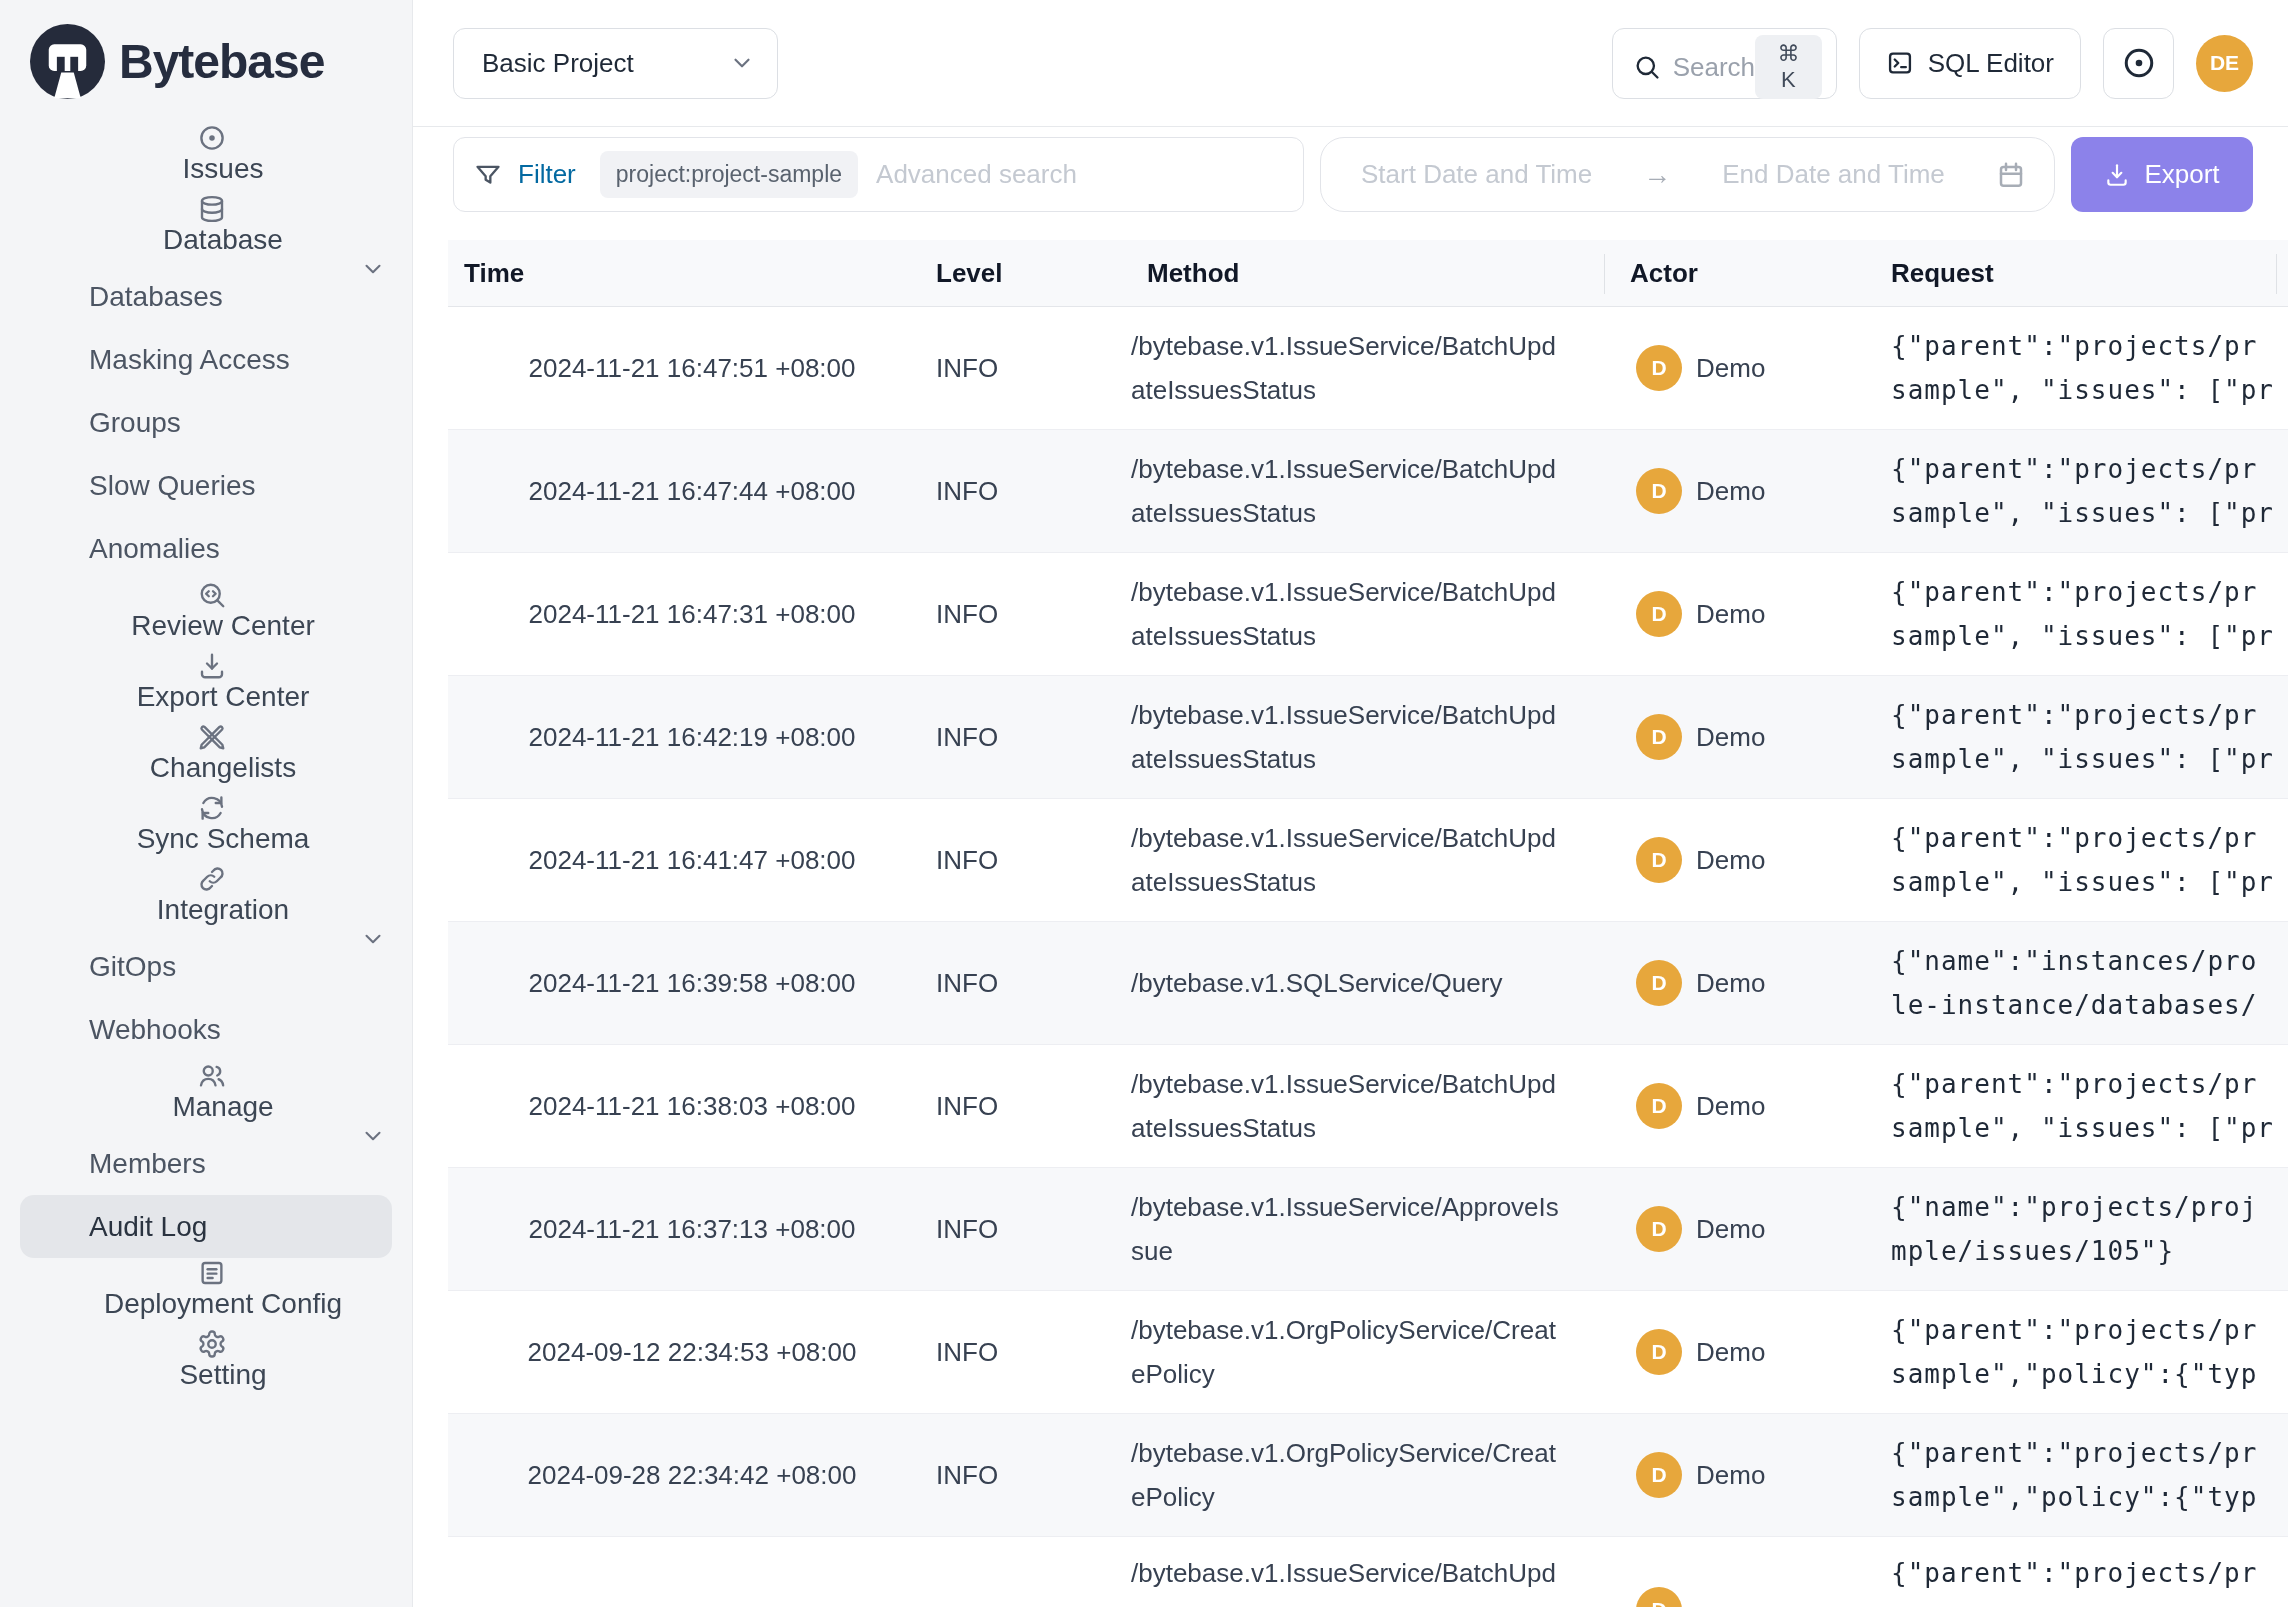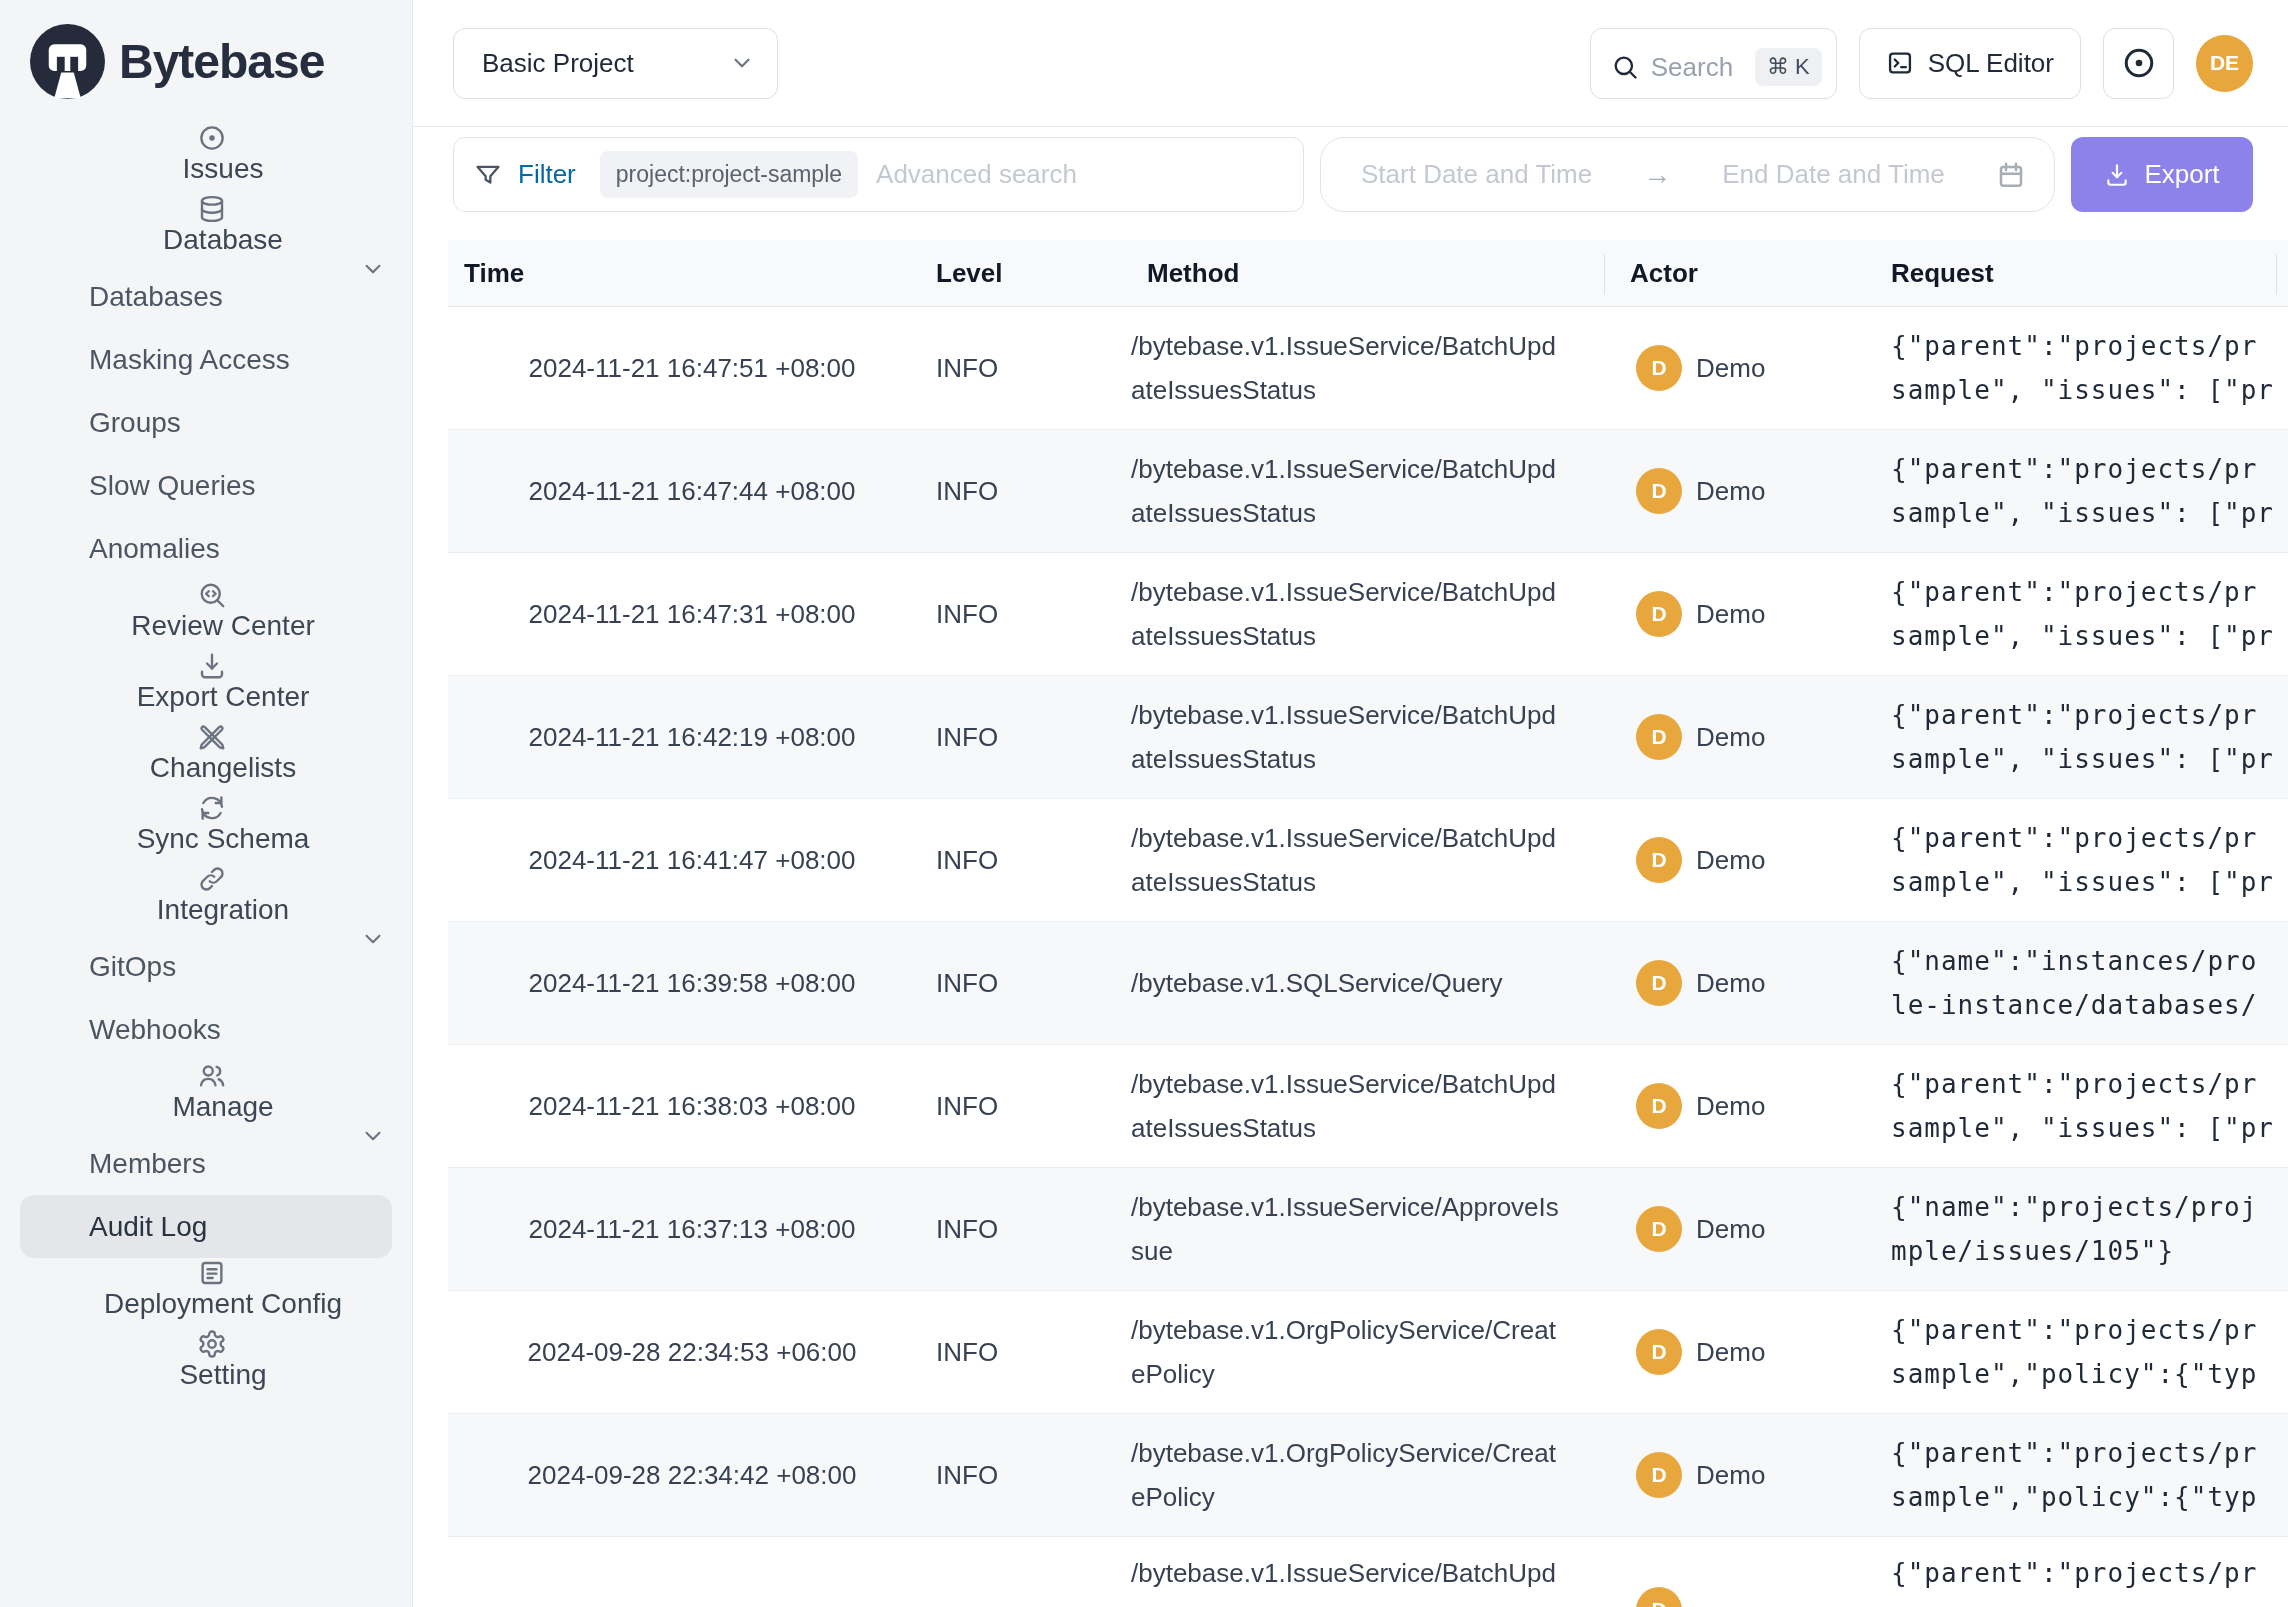--- a/index.html
+++ b/index.html
@@ -26,21 +26,21 @@
   .chev svg { width:26px; height:26px; }
 
   
   .main { flex:1; min-width:0; display:flex; flex-direction:column; }
   .topbar { height:127px; border-bottom:1px solid #e7e9ec; display:flex; align-items:center;
     justify-content:space-between; padding:0 36px 0 40px; }
   .project-select { display:flex; align-items:center; justify-content:space-between;
     width:325px; height:71px; border:1px solid #dcdfe4; border-radius:12px; background:#fff;
     padding:0 22px 0 28px; font-size:26px; color:#1f2937; cursor:pointer; }
   .tb-right { display:flex; align-items:center; gap:22px; }
-  .searchbox { display:flex; align-items:center; width:247px; height:71px; background:#fff;
+  .searchbox { display:flex; align-items:center; width:225px; height:71px; background:#fff;
     border:1px solid #dcdfe4; border-radius:12px; padding:8px 14px 0 20px; cursor:pointer; }
   .searchbox .ph { color:#9aa1ac; font-size:26px; margin-left:12px; }
   .kbd { margin-left:auto; background:#eef0f3; border-radius:8px; padding:6px 12px;
     font-size:22px; color:#414b5a; }
   .sqlbtn { display:flex; align-items:center; gap:14px; height:71px; background:#fff;
     border:1px solid #dcdfe4; border-radius:12px; padding:0 26px; font-size:26px; color:#1f2937;
     font-weight:500; cursor:pointer; }
   .iconbtn { width:71px; height:71px; border:1px solid #dcdfe4; border-radius:12px; background:#fff;
     display:flex; align-items:center; justify-content:center; color:#1f2937; cursor:pointer; }
   .avatar { width:57px; height:57px; border-radius:50%; background:#e7a73c; color:#fff;
@@ -452,21 +452,21 @@
               <div class="cactor">
                 <div class="cavatar">D</div>
                 <span class="cname">Demo</span>
               </div>
               <div class="crequest">
                 <div>{"name":"projects/proj</div>
                 <div>mple/issues/105"}</div>
               </div>
             </div>
             <div class="trow grid">
-              <div class="ctime">2024-09-28 22:34:53 +06:00</div>
+              <div class="ctime">2024-09-12 22:34:53 +08:00</div>
               <div class="clevel">INFO</div>
               <div class="cmethod">
                 <div>/bytebase.v1.OrgPolicyService/Creat</div>
                 <div>ePolicy</div>
               </div>
               <div class="cactor">
                 <div class="cavatar">D</div>
                 <span class="cname">Demo</span>
               </div>
               <div class="crequest">

